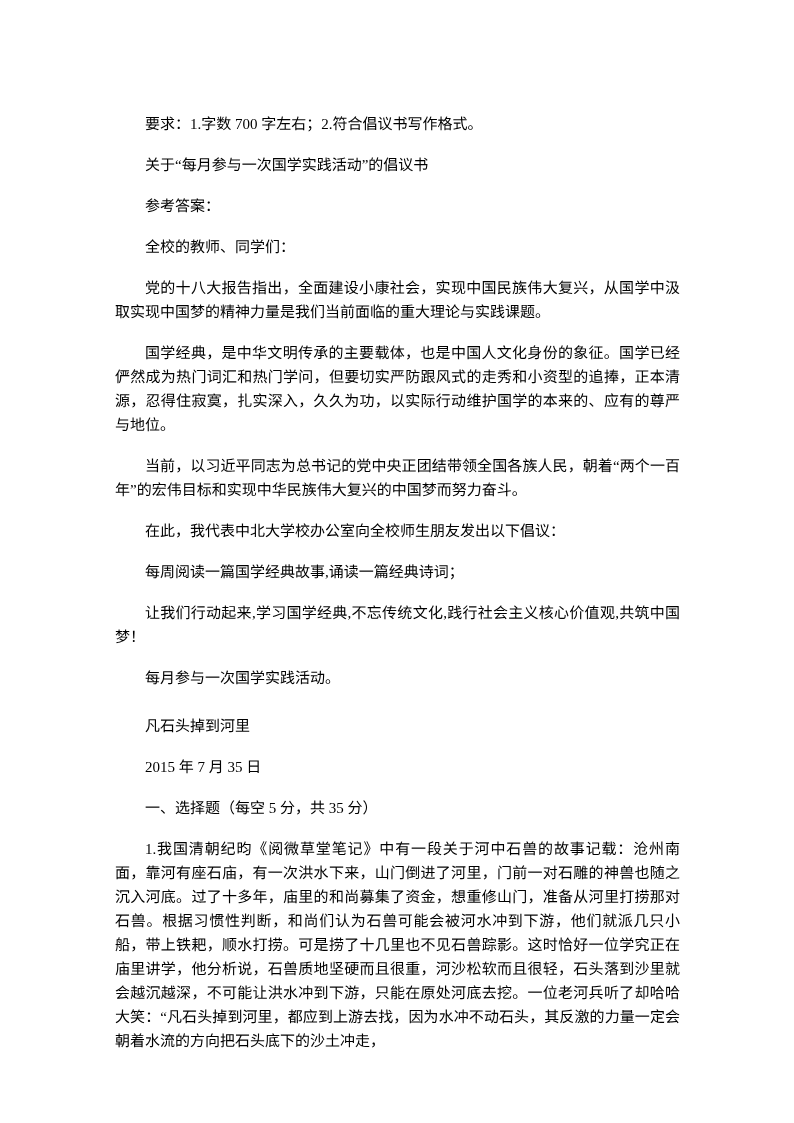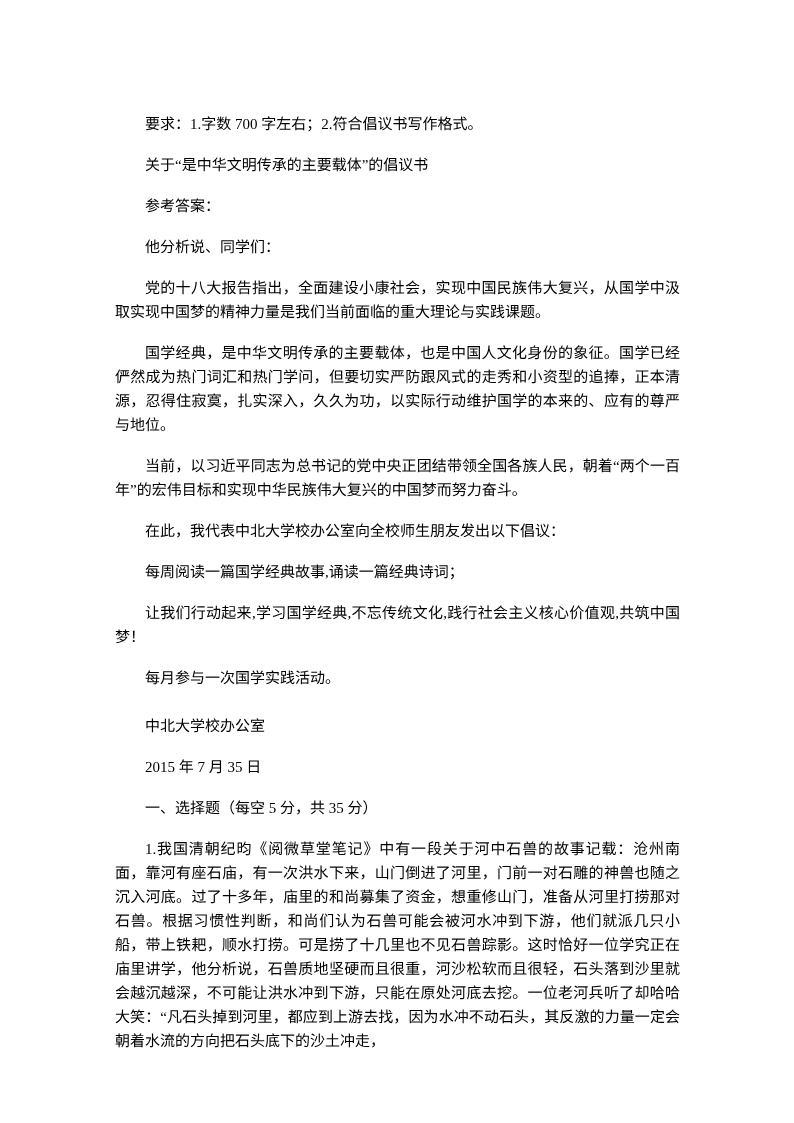--- a/index.html
+++ b/index.html
@@ -37,28 +37,28 @@
   .extra-gap {
     margin-top: 24px;
   }
 </style>
 </head>
 <body>
 
 <div class="page">
   <div class="content">
     <p class="para">要求：1.字数 700 字左右；2.符合倡议书写作格式。</p>
-    <p class="para">关于“是中华文明传承的主要载体”的倡议书</p>
+    <p class="para">关于“每月参与一次国学实践活动”的倡议书</p>
     <p class="para">参考答案：</p>
-    <p class="para">他分析说、同学们：</p>
+    <p class="para">全校的教师、同学们：</p>
     <p class="para">党的十八大报告指出，全面建设小康社会，实现中国民族伟大复兴，从国学中汲取实现中国梦的精神力量是我们当前面临的重大理论与实践课题。</p>
     <p class="para">国学经典，是中华文明传承的主要载体，也是中国人文化身份的象征。国学已经俨然成为热门词汇和热门学问，但要切实严防跟风式的走秀和小资型的追捧，正本清源，忍得住寂寞，扎实深入，久久为功，以实际行动维护国学的本来的、应有的尊严与地位。</p>
     <p class="para">当前，以习近平同志为总书记的党中央正团结带领全国各族人民，朝着“两个一百年”的宏伟目标和实现中华民族伟大复兴的中国梦而努力奋斗。</p>
     <p class="para">在此，我代表中北大学校办公室向全校师生朋友发出以下倡议：</p>
     <p class="para">每周阅读一篇国学经典故事,诵读一篇经典诗词；</p>
     <p class="para">让我们行动起来,学习国学经典,不忘传统文化,践行社会主义核心价值观,共筑中国梦！</p>
     <p class="para">每月参与一次国学实践活动。</p>
-    <p class="para extra-gap">中北大学校办公室</p>
+    <p class="para extra-gap">凡石头掉到河里</p>
     <p class="para">2015 年 7 月 35 日</p>
     <p class="para">一、选择题（每空 5 分，共 35 分）</p>
     <p class="para">1.我国清朝纪昀《阅微草堂笔记》中有一段关于河中石兽的故事记载：沧州南面，靠河有座石庙，有一次洪水下来，山门倒进了河里，门前一对石雕的神兽也随之沉入河底。过了十多年，庙里的和尚募集了资金，想重修山门，准备从河里打捞那对石兽。根据习惯性判断，和尚们认为石兽可能会被河水冲到下游，他们就派几只小船，带上铁耙，顺水打捞。可是捞了十几里也不见石兽踪影。这时恰好一位学究正在庙里讲学，他分析说，石兽质地坚硬而且很重，河沙松软而且很轻，石头落到沙里就会越沉越深，不可能让洪水冲到下游，只能在原处河底去挖。一位老河兵听了却哈哈大笑：“凡石头掉到河里，都应到上游去找，因为水冲不动石头，其反激的力量一定会朝着水流的方向把石头底下的沙土冲走，</p>
   </div>
 </div>
 
 </body></html>

